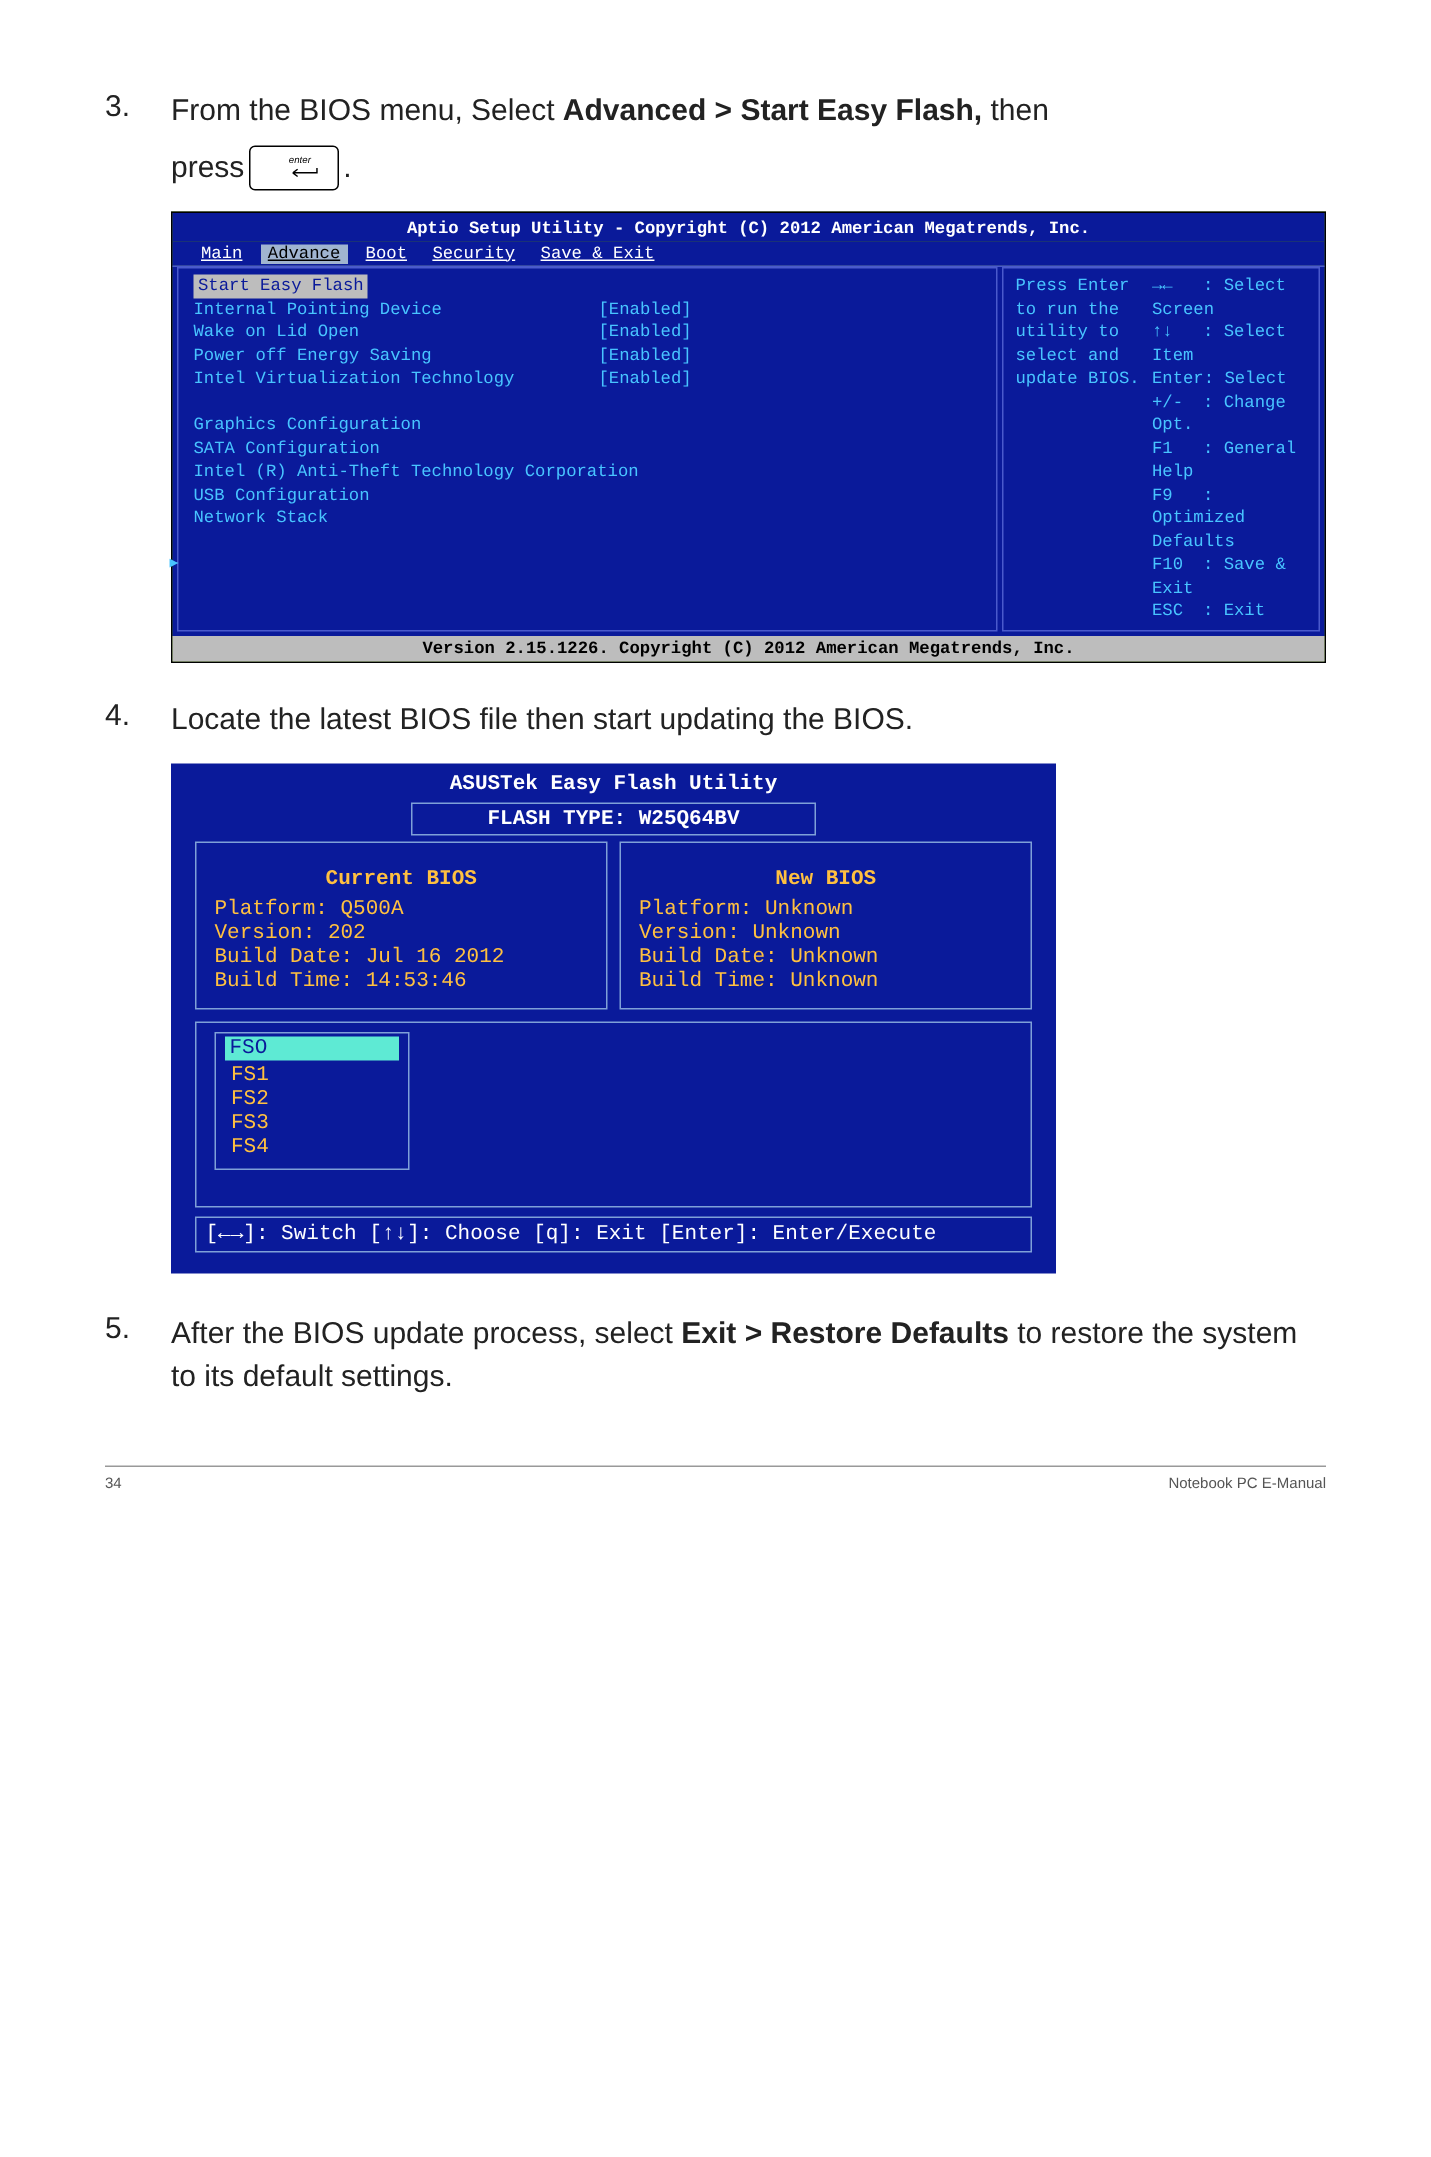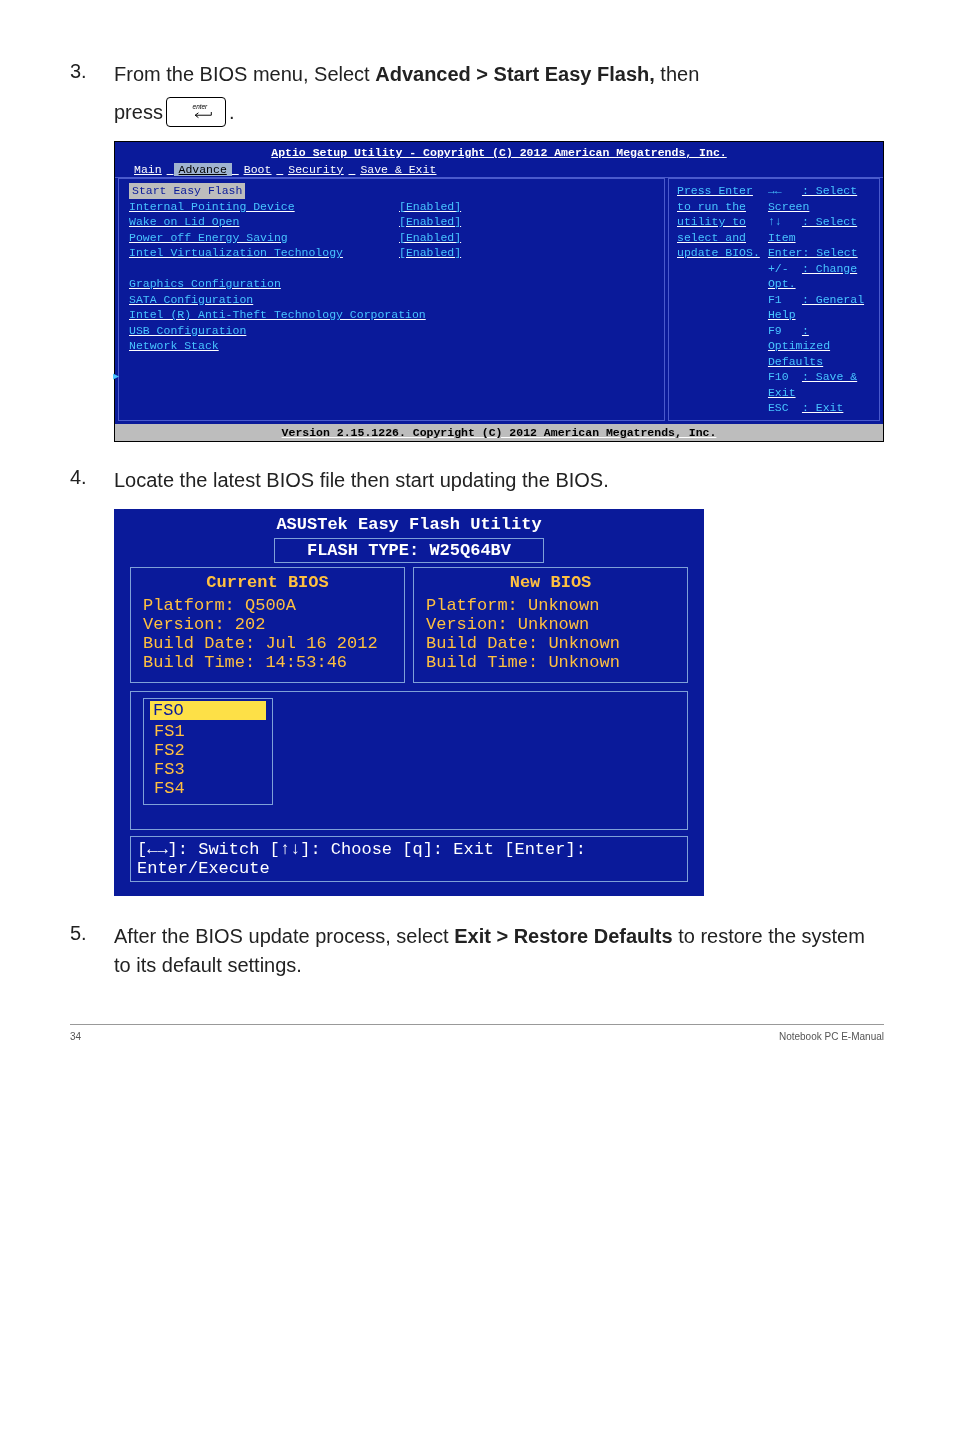--- a/index.html
+++ b/index.html
@@ -32,21 +32,20 @@
 
   
   .bios-shot {
     background: #4d7c0f;
     border: 1px solid #000;
     margin: 14px 0 24px 44px;
     font-family: "Courier New", monospace;
     font-size: 11.5px;
     color: #fff;
     line-height: 1.35;
-    text-decoration: underline;
   }
   .bios-title-bar {
     text-align: center;
     padding: 3px 0 0 0;
     color: #fff;
     background: #0a1a9a;
     font-weight: 700;
   }
   .bios-tabs {
     padding: 1px 14px 0 14px;
@@ -97,21 +96,21 @@
     color: #48c4ff;
     font-size: 10px;
   }
 
   
   .flash-shot {
     background: #0a1a9a;
     margin: 14px 0 26px 44px;
     width: 590px;
     font-family: "Courier New", monospace;
-    font-size: 17px;
+    font-size: 14px;
     color: #fff;
     padding: 0 0 14px 0;
   }
   .flash-title {
     text-align: center;
     color: #fff;
     font-weight: 700;
     padding: 6px 0 2px 0;
   }
   .flash-type-box {
@@ -123,37 +122,37 @@
     font-weight: 700;
   }
   .flash-two {
     display: flex;
     margin: 0 16px;
     gap: 8px;
   }
   .flash-box {
     flex: 1;
     border: 1px solid #7fa0d8;
-    padding: 5px 12px 10px 12px;
+    padding: 16px 12px 10px 12px;
     color: #ffc040;
   }
   .flash-box .head { text-align: center; font-weight: 700; margin-bottom: 4px; }
   .flash-files {
     border: 1px solid #7fa0d8;
     margin: 8px 16px 6px 16px;
     padding: 6px 12px 24px 12px;
     display: flex;
   }
   .flash-files .col-left {
     width: 130px;
     border: 1px solid #7fa0d8;
     padding: 4px 10px 6px 10px;
     color: #ffc040;
   }
-  .flash-files .col-left div:first-child { background:#fde047; color:#0a1a9a; padding: 0 3px; margin: -2px -4px 2px -4px; }
+  .flash-files .col-left div:first-child { background:#5eead4; color:#0a1a9a; padding: 0 3px; margin: -2px -4px 2px -4px; }
   .flash-files .col-right {
     flex: 1;
     border: 1px solid #7fa0d8;
     border-left: none;
     padding: 4px 10px 6px 10px;
     color: #bdbdbd;
     display: flex;
     justify-content: space-between;
   }
   .flash-instr {

